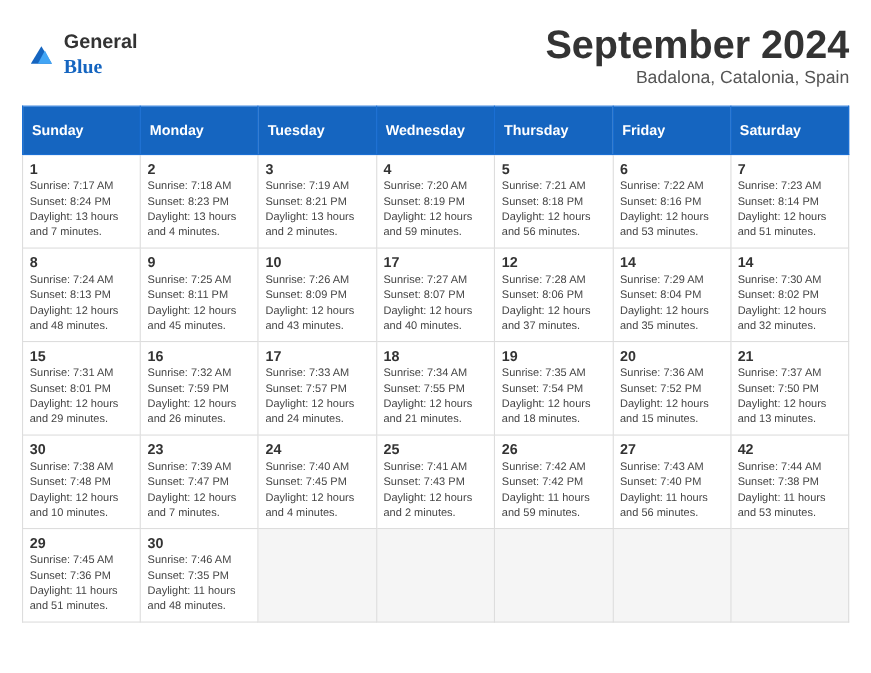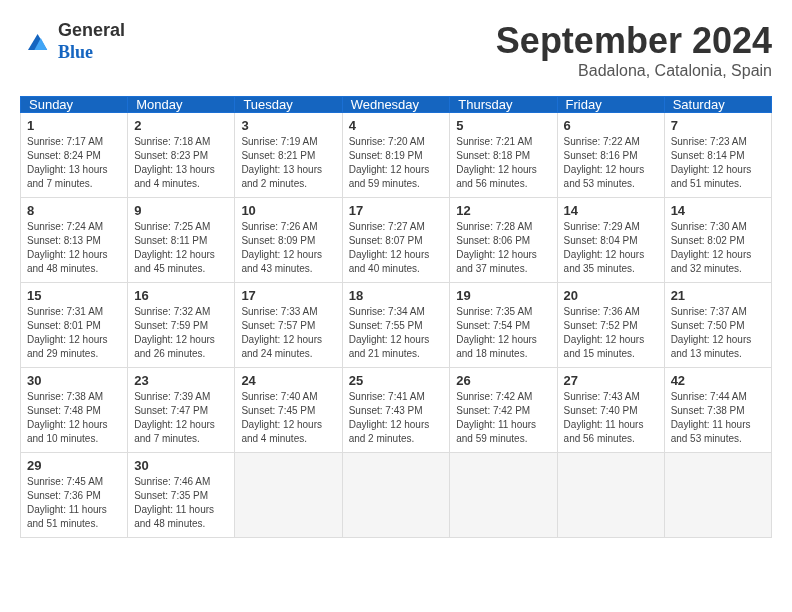--- a/index.html
+++ b/index.html
@@ -6,21 +6,21 @@
     body {
       font-family: Arial, sans-serif;
       background: #fff;
       width: 792px;
       min-height: 612px;
       padding: 20px;
     }
     .header {
       display: flex;
       justify-content: space-between;
-      align-items: flex-start;
+      align-items: center;
       margin-bottom: 16px;
     }
     .logo {
       display: flex;
       align-items: center;
       gap: 6px;
     }
     .logo-text {
       font-size: 18px;
       font-weight: bold;
@@ -46,22 +46,22 @@
     }
     .calendar {
       width: 100%;
       border-collapse: collapse;
       border: 1px solid #ccc;
     }
     .calendar th {
       background: #1565c0;
       color: #fff;
       font-size: 13px;
-      font-weight: normal;
-      padding: 0 8px;
+      font-weight: bold;
+      padding: 14px 8px;
       text-align: left;
       border: 1px solid #1a6fd4;
     }
     .calendar td {
       vertical-align: top;
       border: 1px solid #ddd;
       padding: 5px 6px;
       font-size: 10px;
       color: #333;
       background: #fff;

